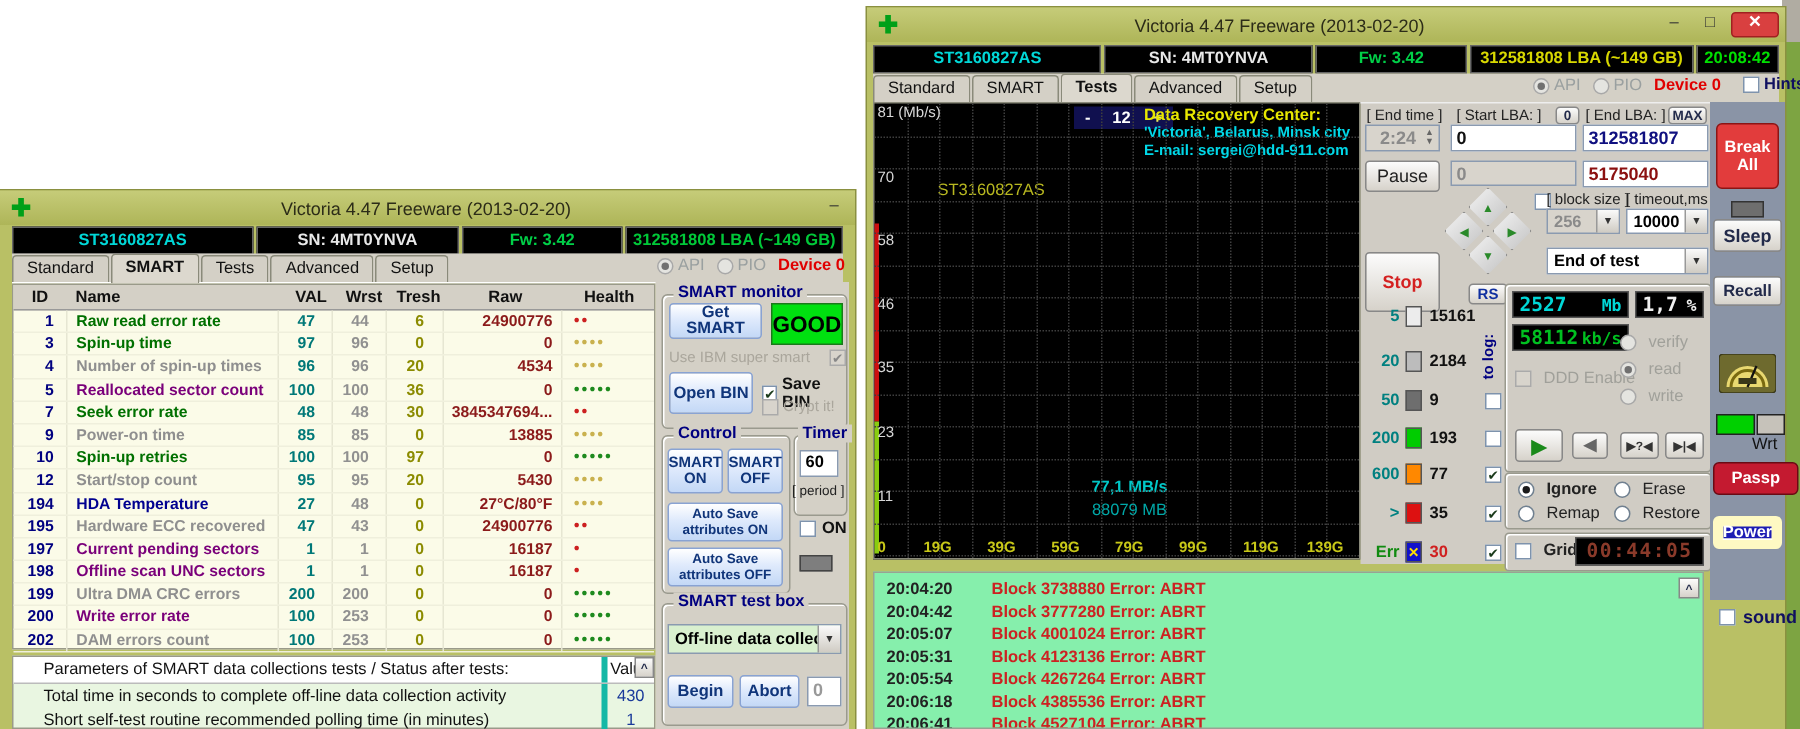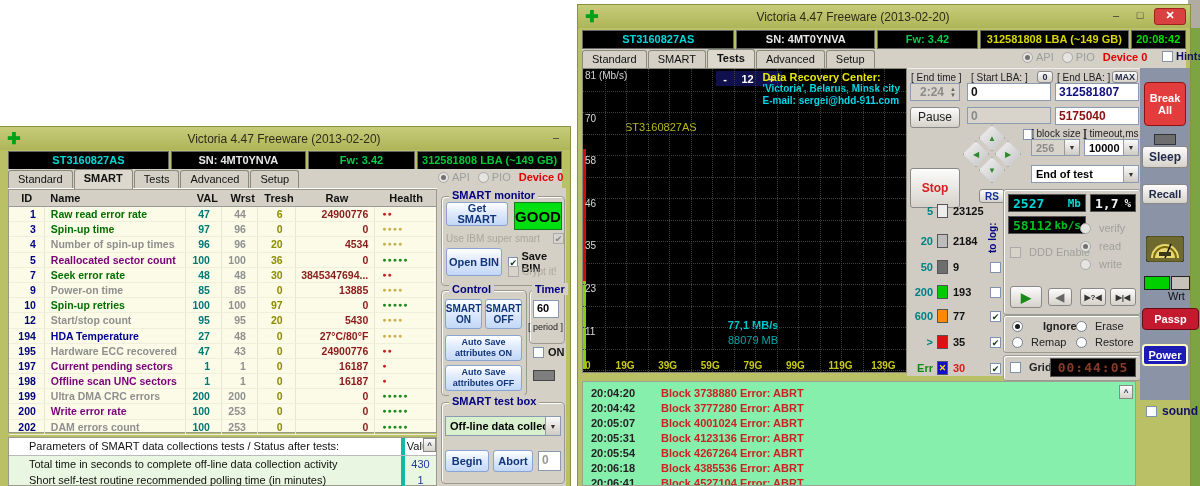--- a/index.html
+++ b/index.html
@@ -503,21 +503,21 @@
     </div>
     <div class="dd abs" style="left:124px;top:96px;width:108px;height:18px;">
       <span class="val">End of test</span>
       <span class="dd-btn">▼</span>
     </div>
 
     <div id="blocks" class="abs" style="left:0;top:0;width:100px;height:307px;">
         <div class="blk-row" style="top: 134px;">
           <span class="blk-lab">5</span>
           <span class="blk-rect" style="background: rgb(236, 236, 236);"></span>
-          <span class="blk-cnt">23125</span>
+          <span class="blk-cnt">15161</span>
         </div>
         <div class="blk-row" style="top: 164px;">
           <span class="blk-lab">20</span>
           <span class="blk-rect" style="background: rgb(188, 188, 188);"></span>
           <span class="blk-cnt">2184</span>
         </div>
         <div class="blk-row" style="top: 190px;">
           <span class="blk-lab">50</span>
           <span class="blk-rect" style="background: rgb(110, 110, 110);"></span>
           <span class="blk-cnt">9</span>
@@ -580,21 +580,21 @@
         <span class="rad gray"></span>
         <span class="radlab gray">write</span>
       </div>
       <div class="btn abs silver" style="left:6px;top:96px;width:32px;height:22px;color:#1a8a1a;font-size:13px;">▶</div>
       <div class="btn abs silver" style="left:44px;top:98px;width:24px;height:18px;color:#666;font-size:11px;">◀</div>
       <div class="btn abs silver" style="left:76px;top:98px;width:26px;height:18px;font-size:8px;color:#333;">▶?◀</div>
       <div class="btn abs silver" style="left:106px;top:98px;width:26px;height:18px;font-size:8px;color:#333;">▶|◀</div>
     </div>
 
     <div class="panelbox" style="left:96px;top:246px;width:136px;height:36px;">
-      <div class="abs" style="left:8px;top:4px;display:flex;align-items:center;gap:16px;">
+      <div class="abs" style="left:8px;top:4px;display:flex;align-items:center;gap:4px;">
         <span class="rad sel"></span>
         <span class="radlab" style="font-weight:bold;">Ignore</span>
       </div>
       <div class="abs" style="left:72px;top:4px;display:flex;align-items:center;gap:4px;">
         <span class="rad"></span>
         <span class="radlab">Erase</span>
       </div>
       <div class="abs" style="left:8px;top:20px;display:flex;align-items:center;gap:4px;">
         <span class="rad"></span>
         <span class="radlab">Remap</span>
@@ -628,21 +628,21 @@
         <path d="M8 22 A11 11 0 0 1 30 22" fill="none" stroke="#7a6a10" stroke-width="2"></path>
         <line x1="19" y1="22" x2="25" y2="8" stroke="#111" stroke-width="1.5"></line>
         <rect x="13" y="16" width="12" height="4" fill="#3a3818"></rect>
       </svg>
     </div>
     <div class="abs" style="left:4px;top:208px;width:24px;height:12px;background:#00d000;border:1px solid #222;"></div>
     <div class="abs" style="left:31px;top:208px;width:17px;height:12px;background:#c6c2ba;border:1px solid #222;"></div>
     <div class="abs" style="left:6px;top:222px;font-size:11px;font-weight:bold;color:#111;margin-top:23px;">Rd</div>
     <div class="abs" style="left:28px;top:222px;font-size:11px;font-weight:normal;color:#111;">Wrt</div>
     <div class="sidebtn abs" style="left:2px;top:240px;width:57px;height:22px;background:#c41a30;border:1px solid #6a0a14;">Passp</div>
-    <div class="sidebtn abs" style="left:2px;top:276px;width:46px;height:22px;background:#1c1cb4;border:2px solid #fef9c3;text-decoration:underline;">Power</div>
+    <div class="sidebtn abs" style="left:2px;top:276px;width:46px;height:22px;background:#1c1cb4;border:7px solid #fef9c3;text-decoration:underline;">Power</div>
   </div>
 
   <div class="abs" style="left:1146px;top:404px;display:flex;align-items:center;gap:5px;">
     <span class="cb" style="background:#fff;"></span>
     <span style="font-size:12px;font-weight:bold;color:#101060;">sound</span>
   </div>
 
   <div id="log">
     <div id="log-rows" style="padding-top:4px;">
         <div class="lrow">

